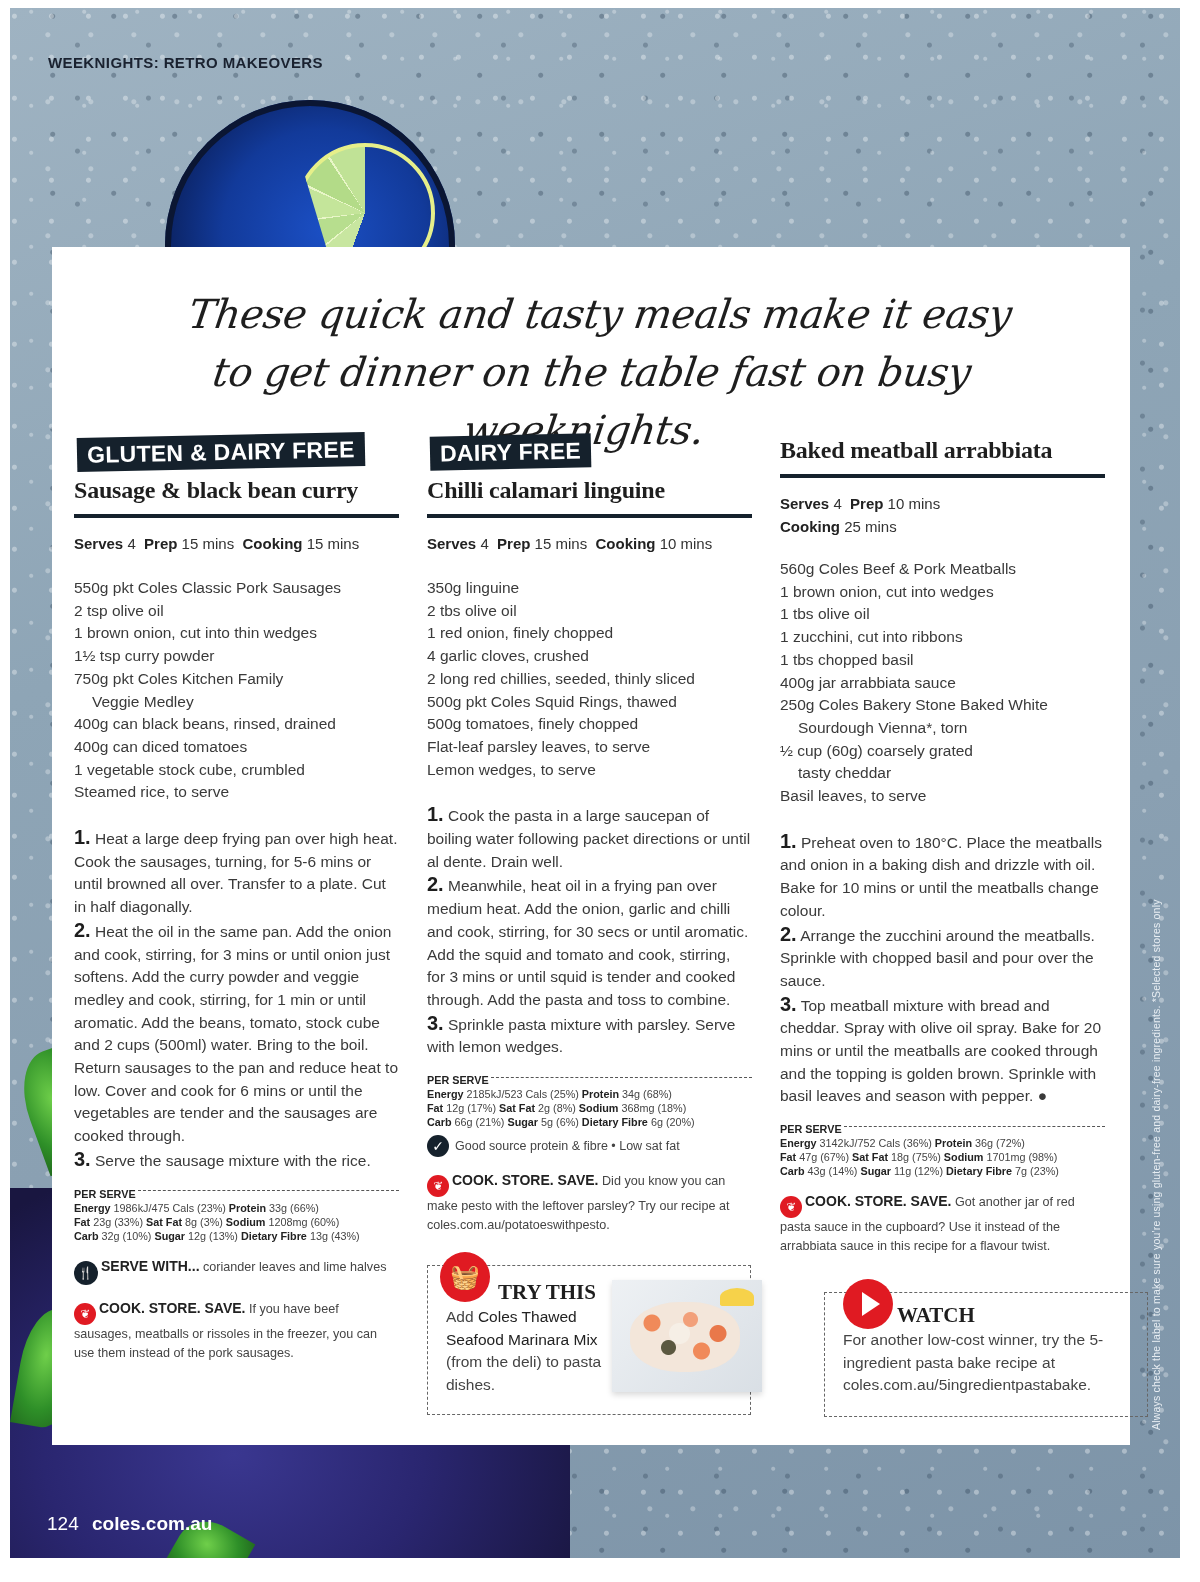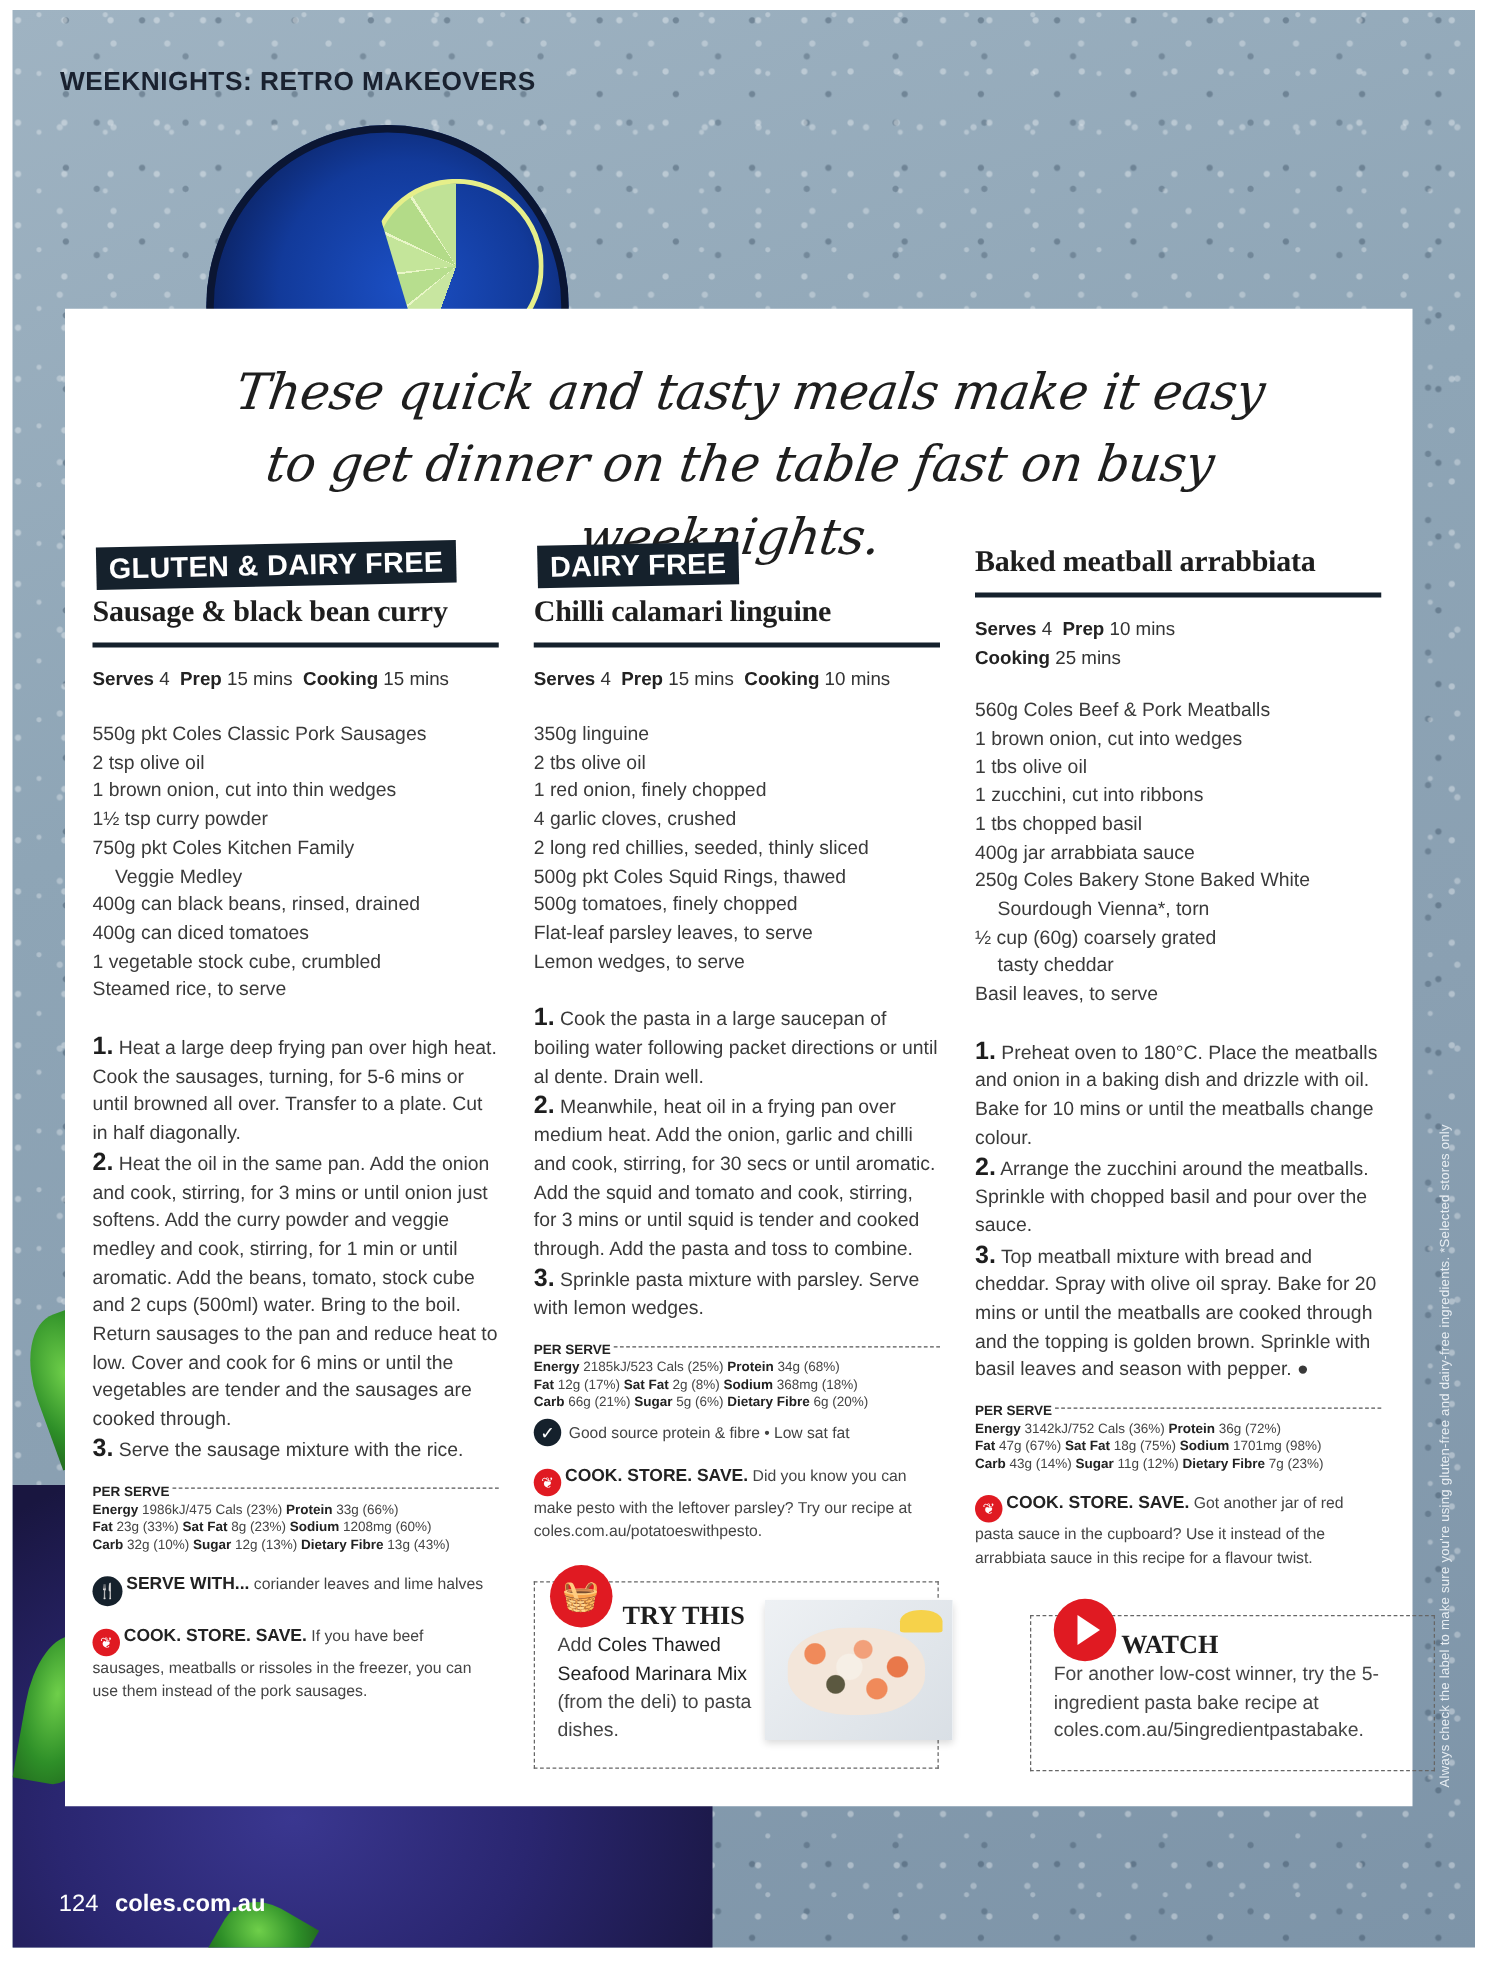--- a/index.html
+++ b/index.html
@@ -38,21 +38,21 @@
   }
   .lime {
     position: absolute; left: 285px; top: 135px; width: 140px; height: 140px; border-radius: 50%;
     background: conic-gradient(from 200deg, #c8e6a0 0 30deg, #e9f6c8 30deg 32deg, #b7de8e 32deg 62deg, #e9f6c8 62deg 64deg, #c4e59a 64deg 94deg, #e9f6c8 94deg 96deg, #b3db88 96deg 126deg, #e9f6c8 126deg 128deg, #c0e296 128deg 160deg, transparent 160deg 360deg);
     border: 4px solid #e6ef8a;
     clip-path: polygon(0 0, 100% 0, 100% 100%, 30% 100%);
   }
 
   .section-label {
     position: absolute; left: 48px; top: 54px;
-    font-size: 21px; font-weight: 700; letter-spacing: 0.4px; color: #1a2230;
+    font-size: 15px; font-weight: 700; letter-spacing: 0.4px; color: #1a2230;
   }
 
   .panel {
     position: absolute; left: 52px; top: 247px; width: 1078px; height: 1198px; background: #ffffff;
   }
 
   .intro {
     position: absolute; left: 120px; top: 38px; width: 840px; text-align: center;
     font-family: "DejaVu Serif", serif; font-style: italic; font-size: 40px; line-height: 58px;
     color: #1e1e1e; transform: skewX(-8deg); letter-spacing: -0.5px;
@@ -202,21 +202,21 @@
       <div><span class="step-num">1.</span> <span>Heat a large deep frying pan over high heat. Cook the sausages, turning, for 5-6 mins or until browned all over. Transfer to a plate. Cut in half diagonally.</span></div>
       <div><span class="step-num">2.</span> <span>Heat the oil in the same pan. Add the onion and cook, stirring, for 3 mins or until onion just softens. Add the curry powder and veggie medley and cook, stirring, for 1 min or until aromatic. Add the beans, tomato, stock cube and 2 cups (500ml) water. Bring to the boil. Return sausages to the pan and reduce heat to low. Cover and cook for 6 mins or until the vegetables are tender and the sausages are cooked through.</span></div>
       <div><span class="step-num">3.</span> <span>Serve the sausage mixture with the rice.</span></div>
     </div>
     <div class="nutrition">
       <div class="head">
           <span>PER SERVE</span>
           <span class="dash"></span>
         </div>
       <div><b>Energy</b> <span>1986kJ/475 Cals (23%)</span> <b>Protein</b> <span>33g (66%)</span></div>
-      <div><b>Fat</b> <span>23g (33%)</span> <b>Sat Fat</b> <span>8g (23%)</span> <b>Sodium</b> <span>1208mg (60%)</span></div>
+      <div><b>Fat</b> <span>23g (33%)</span> <b>Sat Fat</b> <span>8g (3%)</span> <b>Sodium</b> <span>1208mg (60%)</span></div>
       <div><b>Carb</b> <span>32g (10%)</span> <b>Sugar</b> <span>12g (13%)</span> <b>Dietary Fibre</b> <span>13g (43%)</span></div>
     </div>
     <div class="tip">
       <span class="dark-icon">🍴</span><b>SERVE WITH...</b> <span>coriander leaves and lime halves</span>
     </div>
     <div class="tip">
       <span class="red-icon">❦</span><b>COOK. STORE. SAVE.</b> <span>If you have beef sausages, meatballs or rissoles in the freezer, you can use them instead of the pork sausages.</span>
     </div>
   </div>
 

